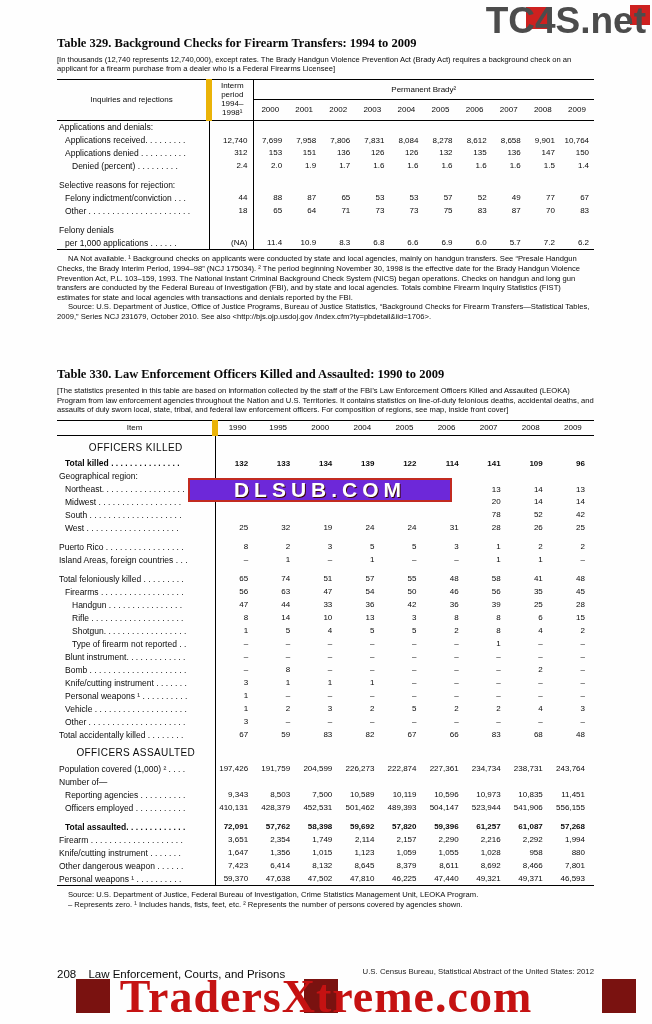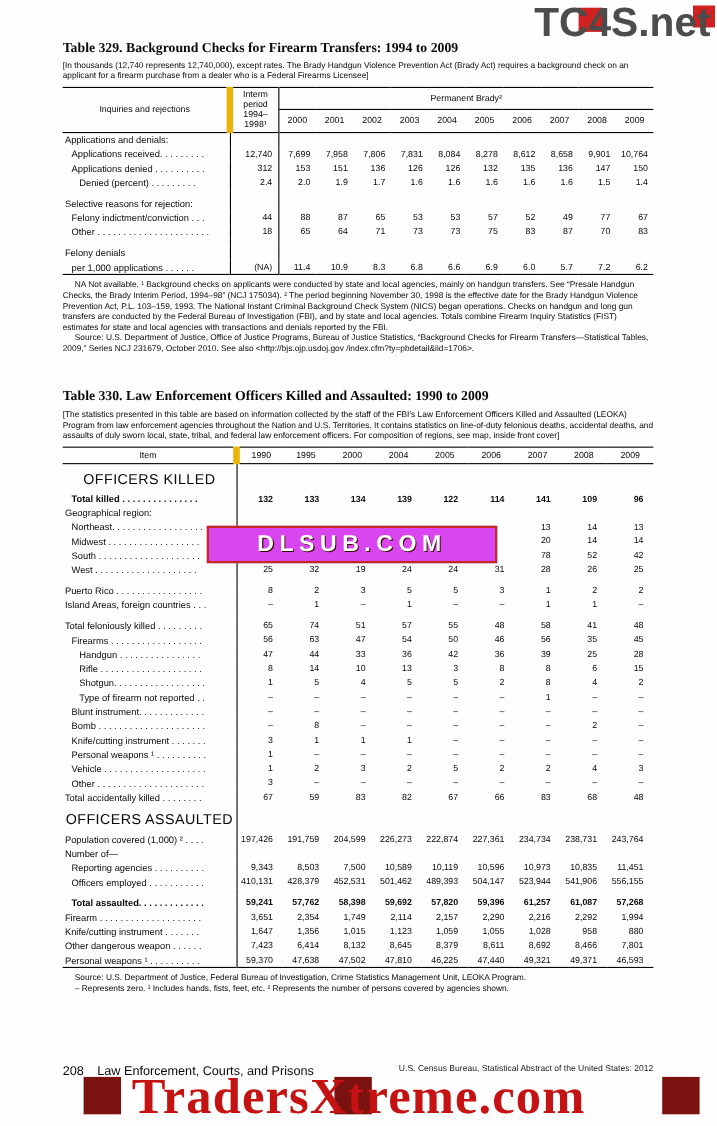--- a/index.html
+++ b/index.html
@@ -11,21 +11,21 @@
     font-family: "Liberation Sans", sans-serif;
     overflow: hidden;
   }
   .content { position: absolute; left: 57px; top: 36px; width: 537px; }
 
   .t-title {
     font-family: "Liberation Serif", serif;
     font-size: 12.5px; font-weight: 700;
     margin-bottom: 4px;
   }
-  .t-title.t2 { margin-top: 32px; }
+  .t-title.t2 { margin-top: 46px; }
   .t-note { font-size: 7.6px; line-height: 1.24; margin-bottom: 5px; }
 
   table.tbl {
     border-collapse: collapse; table-layout: fixed; width: 537px;
     border-top: 1.2px solid #000; border-bottom: 1px solid #000;
   }
   table.tbl th { font-weight: 400; font-size: 8px; }
   thead { border-bottom: 1px solid #000; }
   th.stub-h { border-right: 6px solid #eab308; vertical-align: middle; text-align: center; font-size: 8.5px; padding: 2px; }
   th.interim-h { border-right: 1px solid #000; vertical-align: middle; text-align: center; line-height: 1.12; padding: 2px 3px; }
@@ -38,21 +38,21 @@
     border-right: 1px solid #000; padding-top: 1.4px; padding-bottom: 1.6px;
   }
   #t329 td:nth-child(2) { border-right: 1px solid #000; }
   td.num { text-align: right; padding: 1.4px 5px 1.6px 0; }
   #t330 td.num { padding-right: 9px; }
   .ind0 { padding-left: 2px; }
   .ind1 { padding-left: 8px; margin-top: 12px; }
   .ind2 { padding-left: 15px; }
   .bold { font-weight: 700; }
   td.stub.section {
-    text-align: center; padding: 6px 0 4px; letter-spacing: 0.4px; font-size: 13px;
+    text-align: center; padding: 6px 0 4px; letter-spacing: 0.4px; font-size: 10px;
   }
   tr.spacer td { height: 6px; padding: 0; }
 
   .fnotes { margin-top: 4px; font-size: 7.6px; line-height: 1.26; }
   .fnotes p { text-indent: 11px; }
 
   .footer { position: absolute; left: 57px; top: 968px; font-size: 11.5px; }
   .footer .pageno { margin-right: 9px; }
   .credit { position: absolute; right: 58px; top: 967px; font-size: 7.8px; color: #222; }
 
@@ -60,22 +60,22 @@
   .wm-top { position: absolute; top: 0; right: 6px; height: 46px; z-index: 6; }
   .wm-top-text {
     position: relative; z-index: 2; font-weight: 700; font-size: 37px;
     color: #4c4c4c; font-family: "Liberation Sans", sans-serif;
   }
   .sq { position: absolute; background: #ce2120; z-index: 1; }
   .sqa { width: 22px; height: 22px; right: 98px; top: 7px; }
   .sqb { width: 20px; height: 20px; right: -4px; top: 5px; }
 
   .wm-mid {
-    position: absolute; left: 188px; top: 478px; width: 264px; height: 34px;
-    background: #d946ef; border: 2px solid #c22a20;
+    position: absolute; left: 188px; top: 478px; width: 264px; height: 24px;
+    background: #6d28d9; border: 2px solid #c22a20;
     display: flex; align-items: center; justify-content: center; z-index: 7;
   }
   .wm-mid-text {
     color: #fff; font-weight: 700; font-size: 21px; letter-spacing: 5px;
     text-shadow: 1px 1px 0 #3a0806; font-family: "Liberation Sans", sans-serif;
   }
 
   .wm-bottom { position: absolute; left: 0; right: 0; top: 970px; height: 52px; text-align: center; z-index: 7; }
   .wm-bottom-text {
     position: relative; z-index: 2;
@@ -684,21 +684,21 @@
             <td class="num"></td>
             <td class="num"></td>
             <td class="num"></td>
             <td class="num"></td>
             <td class="num"></td>
             <td class="num"></td>
             <td class="num"></td>
           </tr>
           <tr>
             <td class="stub ind1 bold">Total assaulted. . . . . . . . . . . . .</td>
-            <td class="num bold">59,241</td>
+            <td class="num bold">72,091</td>
             <td class="num bold">57,762</td>
             <td class="num bold">58,398</td>
             <td class="num bold">59,692</td>
             <td class="num bold">57,820</td>
             <td class="num bold">59,396</td>
             <td class="num bold">61,257</td>
             <td class="num bold">61,087</td>
             <td class="num bold">57,268</td>
           </tr>
           <tr>

